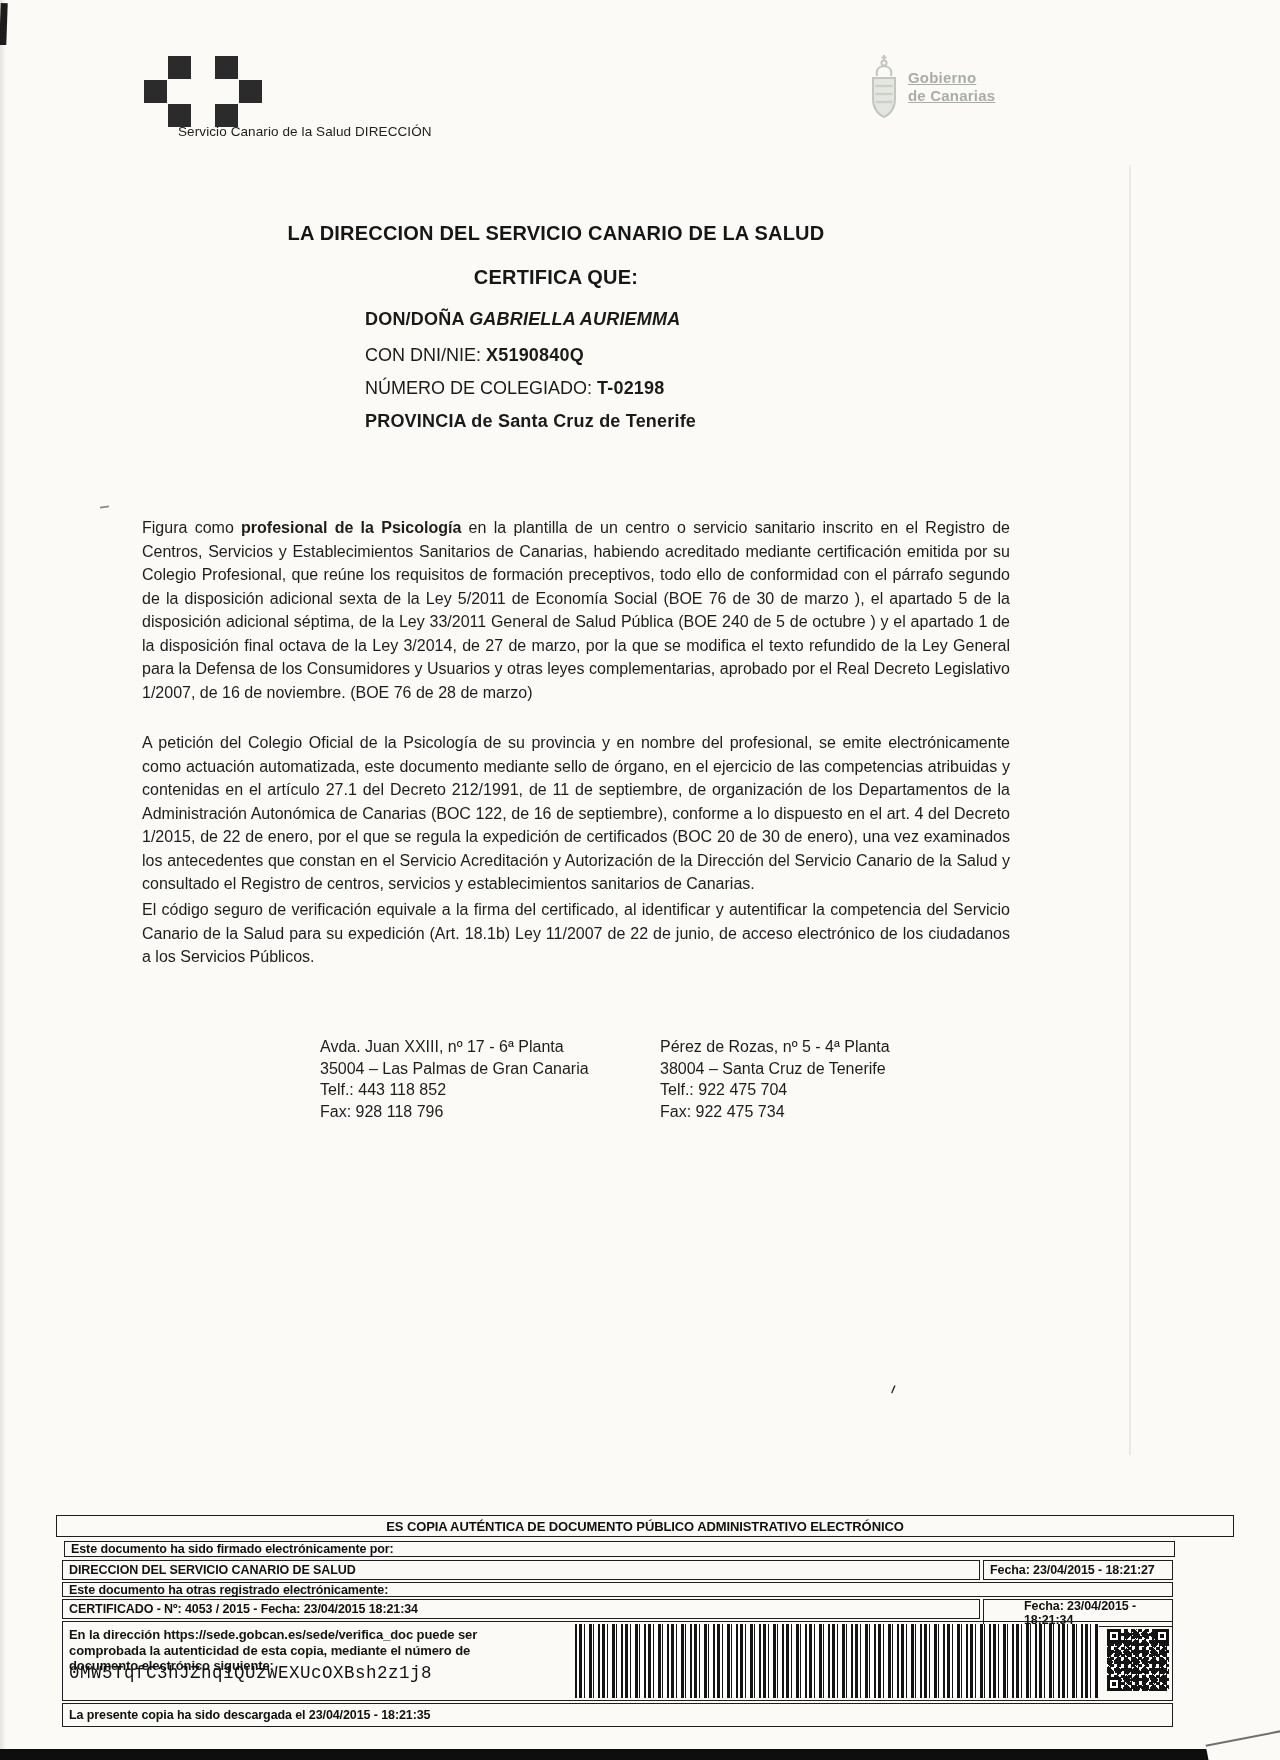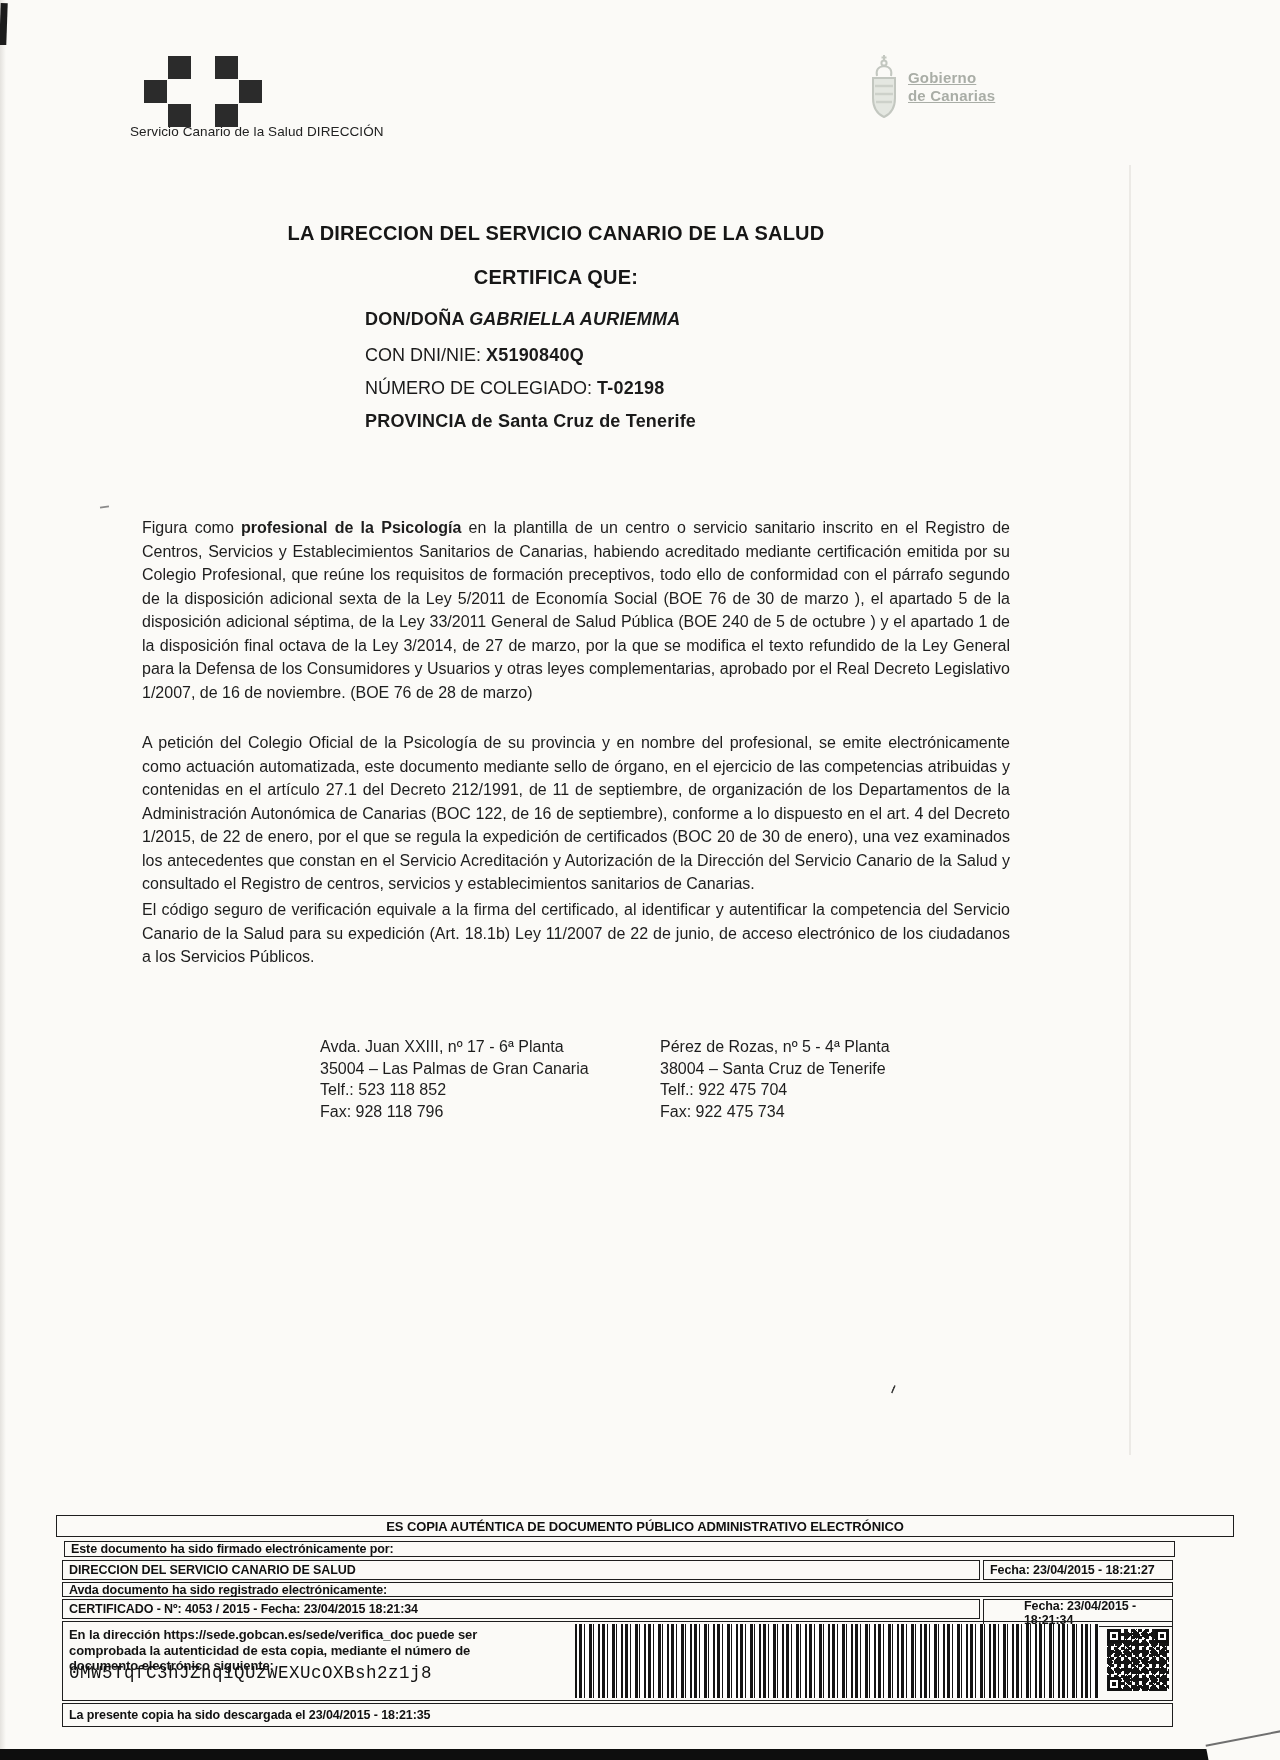--- a/index.html
+++ b/index.html
@@ -4,21 +4,21 @@
 <style>
   html,body{margin:0;padding:0;background:#888;}
   .page{
     position:relative;width:1280px;height:1760px;background:#fbfaf7;
     overflow:hidden;font-family:"Liberation Sans",sans-serif;color:#1b1b1b;
     margin:0 auto;
   }
   .abs{position:absolute;}
   
   .sq{position:absolute;background:#2b2b2b;width:23px;height:23px;}
-  .logo-caption{font-size:13.5px;color:#222;letter-spacing:0.1px;}
+  .logo-caption{font-size:13.5px;color:#222;letter-spacing:0.1px;margin-left:48px;}
   
   .gov-text{color:#a9ada6;font-size:15px;font-weight:bold;line-height:18px;letter-spacing:0.2px;text-decoration:underline;}
   
   .title-wrap{left:140px;width:832px;text-align:center;}
   .title{font-weight:bold;font-size:20px;color:#161616;letter-spacing:0.2px;}
   .certline{font-size:18px;color:#1a1a1a;}
   .certline b{letter-spacing:0.2px;}
   
   .body-par{left:142px;width:868px;font-size:16px;line-height:23.5px;
     text-align:justify;color:#1d1d1d;}
@@ -112,38 +112,38 @@
 
   <div class="abs body-par" style="top:516px;">
     <span>Figura como </span><b>profesional de la Psicología</b><span> en la plantilla de un centro o servicio sanitario inscrito en el Registro de Centros, Servicios y Establecimientos Sanitarios de Canarias, habiendo acreditado mediante certificación emitida por su Colegio Profesional, que reúne los requisitos de formación preceptivos, todo ello de conformidad con el párrafo segundo de la disposición adicional sexta de la Ley 5/2011 de Economía Social (BOE 76 de 30 de marzo ), el apartado 5 de la disposición adicional séptima, de la Ley 33/2011 General de Salud Pública (BOE 240 de 5 de octubre ) y el apartado 1 de la disposición final octava de la Ley 3/2014, de 27 de marzo, por la que se modifica el texto refundido de la Ley General para la Defensa de los Consumidores y Usuarios y otras leyes complementarias, aprobado por el Real Decreto Legislativo 1/2007, de 16 de noviembre. (BOE 76 de 28 de marzo)</span>
   </div>
   <div class="abs body-par" style="top:731px;">A petición del Colegio Oficial de la Psicología de su provincia y en nombre del profesional, se emite electrónicamente como actuación automatizada, este documento mediante sello de órgano, en el ejercicio de las competencias atribuidas y contenidas en el artículo 27.1 del Decreto 212/1991, de 11 de septiembre, de organización de los Departamentos de la Administración Autonómica de Canarias (BOC 122, de 16 de septiembre), conforme a lo dispuesto en el art. 4 del Decreto 1/2015, de 22 de enero, por el que se regula la expedición de certificados (BOC 20 de 30 de enero), una vez examinados los antecedentes que constan en el Servicio Acreditación y Autorización de la Dirección del Servicio Canario de la Salud y consultado el Registro de centros, servicios y establecimientos sanitarios de Canarias.</div>
   <div class="abs body-par" style="top:898px;">El código seguro de verificación equivale a la firma del certificado, al identificar y autentificar la competencia del Servicio Canario de la Salud para su expedición (Art. 18.1b) Ley 11/2007 de 22 de junio, de acceso electrónico de los ciudadanos a los Servicios Públicos.</div>
 
   <div class="abs addr" style="left:320px;top:1036px;">
     <div>Avda. Juan XXIII, nº 17 - 6ª Planta</div>
     <div>35004 – Las Palmas de Gran Canaria</div>
-    <div>Telf.: 523 118 852</div>
+    <div>Telf.: 443 118 852</div>
     <div>Fax:  928 118 796</div>
   </div>
   <div class="abs addr" style="left:660px;top:1036px;">
     <div>Pérez de Rozas, nº 5 - 4ª Planta</div>
     <div>38004 – Santa Cruz de Tenerife</div>
     <div>Telf.: 922 475 704</div>
     <div>Fax:  922 475 734</div>
   </div>
 
   <div class="box center" style="left:56px;top:1515px;width:1178px;height:22px;">ES COPIA AUTÉNTICA DE DOCUMENTO PÚBLICO ADMINISTRATIVO ELECTRÓNICO</div>
 
   <div class="box" style="left:64px;top:1541px;width:1111px;height:16px;">Este documento ha sido firmado electrónicamente por:</div>
 
   <div class="box" style="left:62px;top:1560px;width:918px;height:20px;">DIRECCION DEL SERVICIO CANARIO DE SALUD</div>
   <div class="box" style="left:983px;top:1560px;width:190px;height:20px;">Fecha: 23/04/2015 - 18:21:27</div>
 
-  <div class="box" style="left:62px;top:1582px;width:1111px;height:15px;">Avda documento ha sido registrado electrónicamente:</div>
+  <div class="box" style="left:62px;top:1582px;width:1111px;height:15px;">Este documento ha otras registrado electrónicamente:</div>
 
   <div class="box" style="left:62px;top:1599px;width:918px;height:20px;">CERTIFICADO - Nº: 4053 / 2015 - Fecha: 23/04/2015 18:21:34</div>
   <div class="box" style="left:983px;top:1599px;width:190px;height:28px;padding-left:40px;">Fecha: 23/04/2015 - 18:21:34</div>
 
   <div class="box" style="left:62px;top:1621px;width:1111px;height:80px;align-items:flex-start;padding:4px 6px;">
     <div style="position:relative;width:100%;height:100%;">
       <div class="verify-text" style="position:absolute;left:0;top:1px;">En la dirección https://sede.gobcan.es/sede/verifica_doc puede ser comprobada la autenticidad de esta copia, mediante el número de documento electrónico siguiente:</div>
       <div class="code" style="position:absolute;left:0;top:37px;">0MW5TqfC3hJZnq1QUzWEXUcOXBsh2z1j8</div>
       <div class="barcode" style="left:506px;top:-2px;width:524px;height:74px;"></div>
       <div class="qr" style="left:1038px;top:3px;width:62px;height:62px;">

